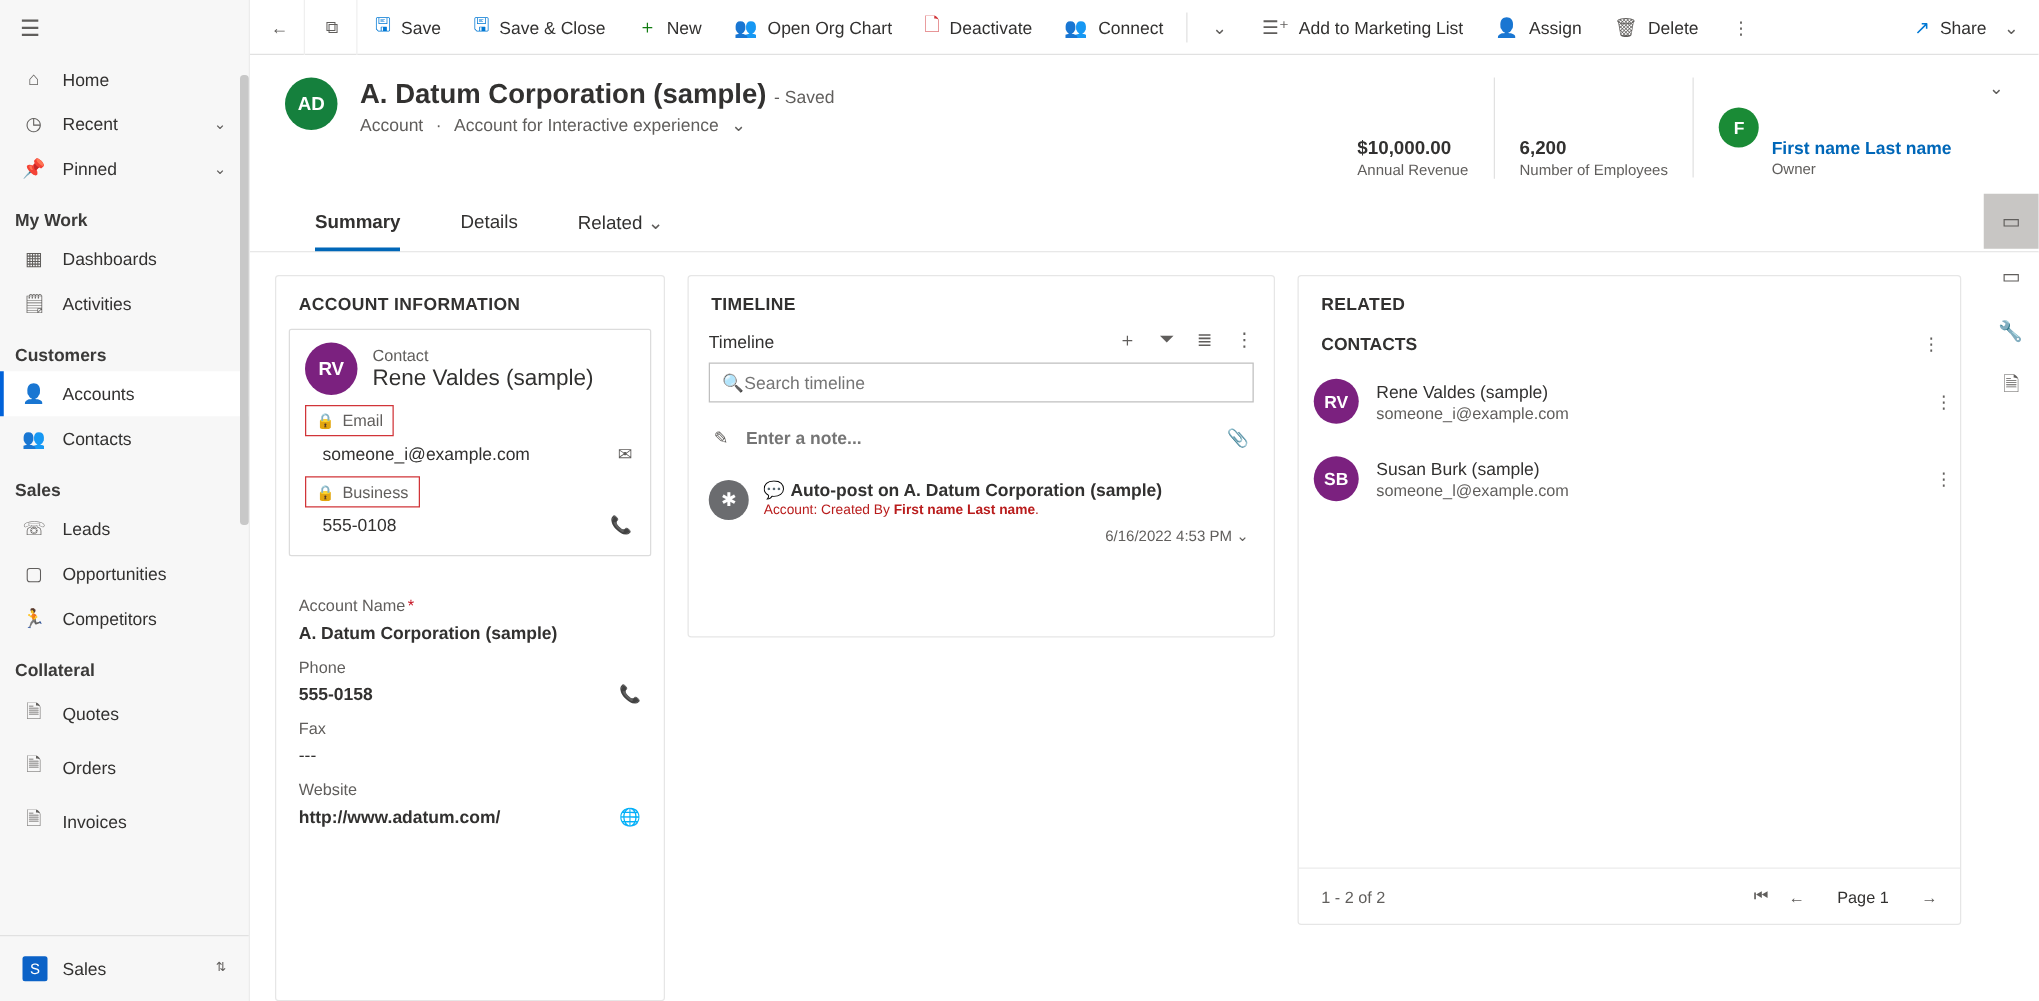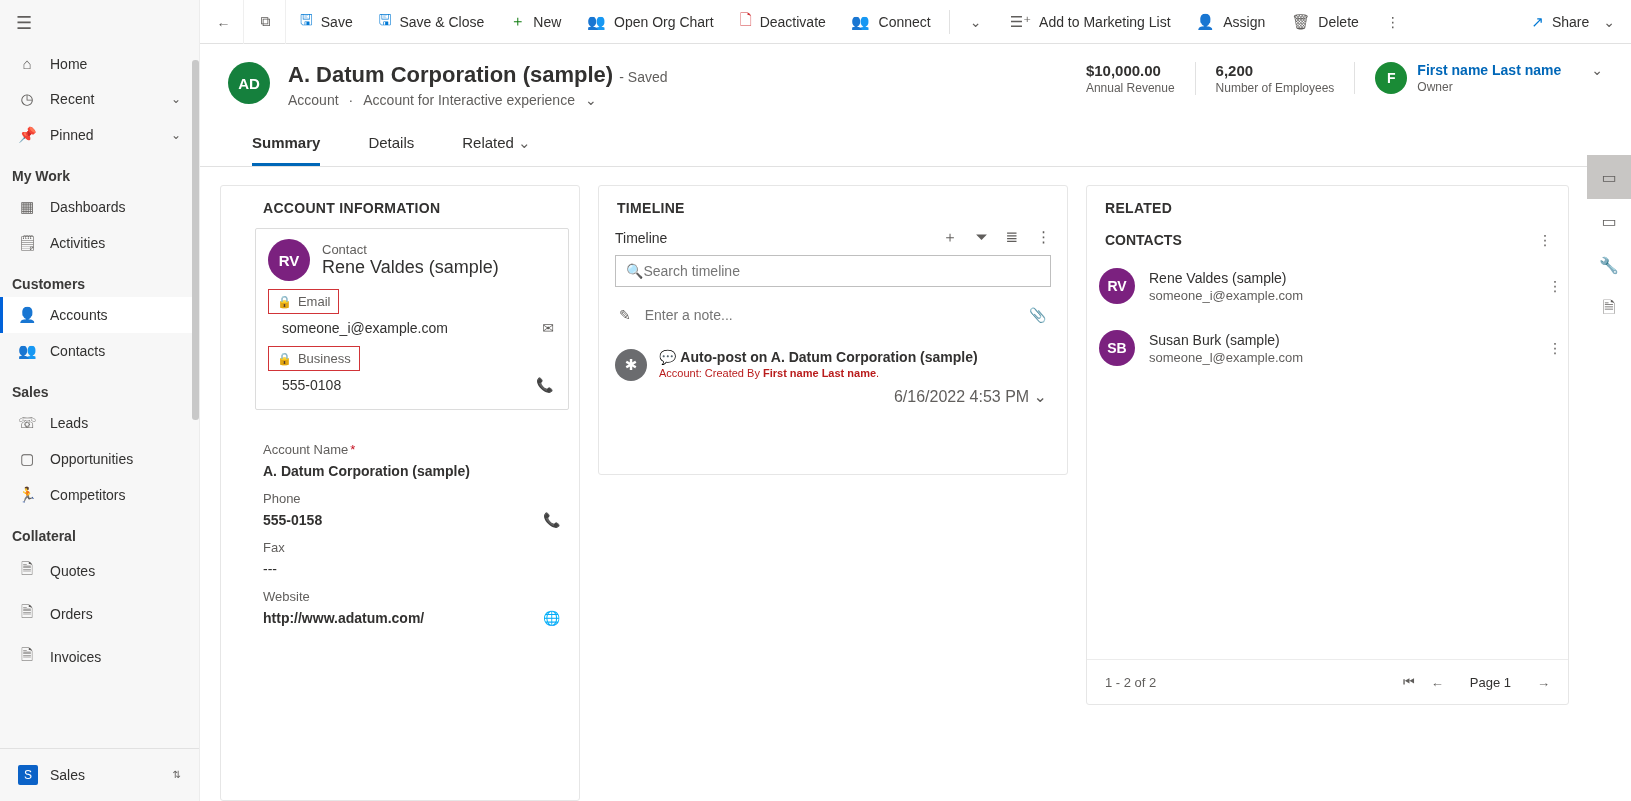--- a/index.html
+++ b/index.html
@@ -73,40 +73,40 @@
   display:flex; align-items:center; justify-content:center; font-weight:600; font-size:14px;
   flex-shrink:0;
 }
 .avatar-green { width:32px;height:32px;border-radius:50%; background:#1a8b36; color:#fff; display:flex;align-items:center;justify-content:center;font-weight:600;font-size:14px;}
 .recordtitle { font-size:22px; font-weight:600; }
 .recordtitle .saved { color:#605e5c; font-size:14px; font-weight:400; }
 .recordsub { color:#605e5c; font-size:14px; display:flex; gap:10px; align-items:center; margin-top:4px;}
 .headstats { margin-left:auto; display:flex; gap:0; align-items:flex-start; }
 .stat { padding: 0 20px; border-left:1px solid #e1e1e1; }
 .stat:first-child{border-left:none}
-.stat .v { font-weight:600; font-size:15px; }
+.stat .v { font-weight:600; font-size:15px;margin-top:48px; }
 .stat .l { color:#605e5c; font-size:12px; margin-top:2px; }
 .stat.owner .v { color:#0067b8; font-size:14px; font-weight:600; }
 .stat.owner { display:flex; gap:10px; align-items:center;}
 .headchev { color:#605e5c; padding-left:10px; font-size:14px; }
 
 
 .tabs { display:flex; gap:24px; padding: 0 28px; border-bottom:1px solid #e1e1e1; margin-top:10px; }
 .tab { padding: 10px 0 12px 0; color:#323130; cursor:pointer; font-size:15px;margin-left:24px; }
 .tab.active { border-bottom:3px solid #0067b8; font-weight:600; }
 
 
 .content { flex:1; display:flex; gap:18px; padding:18px 18px 0 20px; background:#fff; overflow:hidden; }
 .card {
   border:1px solid #e6e6e6; border-radius:3px;
   background:#fff;
   display:flex; flex-direction:column;
 }
 .card-head { padding:14px 18px 12px 18px; font-size:14px; letter-spacing:.3px; font-weight:600; color:#323130; }
-.col-left { width:360px; display:flex; flex-direction:column;padding-left:24px; }
+.col-left { width:312px; display:flex; flex-direction:column; }
 .col-mid  { width:470px; }
 .col-right{ flex:1; position:relative; }
 
 
 .contactcard { border:1px solid #dcdcdc; border-radius:2px; margin:0 10px 14px 10px; padding:10px 12px 14px 12px; }
 .contactcard .topline{ display:flex; gap:12px; align-items:center; }
 .contactcard .initials{ width:42px;height:42px;border-radius:50%;background:#7b217f;color:#fff;display:flex;align-items:center;justify-content:center;font-weight:600;font-size:15px;}
 .fieldlabel { font-size:13px; color:#605e5c; }
 .fieldvalue { font-size:18px; font-weight:400; }
 .redbox { display:inline-flex; align-items:center; gap:6px; border:1px solid #d13438; padding:4px 8px; margin-top:8px; }
@@ -121,27 +121,27 @@
 .fieldblock .val.light{font-weight:400}
 .req:after{content:"*"; color:#c50f1f; margin-left:2px;}
 
 
 .timeline-toolbar { display:flex; align-items:center; padding: 0 16px; }
 .timeline-toolbar .t { font-weight:400; font-size:14px; }
 .timeline-toolbar .icons{ margin-left:auto; display:flex; gap:18px; color:#605e5c; font-size:15px; }
 .timeline-search{ margin:8px 16px 6px 16px; border:1px solid #bfbfbf; height:32px; display:flex; align-items:center; padding:0 10px; color:#605e5c; }
 .timeline-search input{ border:none; outline:none; flex:1; font-size:14px; background:transparent; }
 .timeline-note{ margin:4px 16px 10px 16px; height:36px; display:flex; align-items:center; gap:14px; color:#605e5c; padding:0 4px;}
-.timeline-note input{border:none;outline:none;flex:1;font-size:14px;color:#000000;background:transparent;}
+.timeline-note input{border:none;outline:none;flex:1;font-size:14px;color:#000000;background:transparent;font-weight:bold;}
 .clip{ margin-left:auto; }
 .timeline-item{ margin:6px 16px; display:flex; gap:12px; }
 .timeline-item .circ{ width:32px;height:32px;border-radius:50%;background:#6b6c6f;color:#fff;display:flex;align-items:center;justify-content:center;font-size:15px;}
 .timeline-item .msg-title{ font-weight:600; font-size:14px; }
 .timeline-item .msg-sub{ font-size:11px; color:#b91c1c; margin-top:2px;}
-.timeline-item .msg-ts{ text-align:right; color:#605e5c; font-size:16px; margin-top:8px; margin-right:4px; }
+.timeline-item .msg-ts{ text-align:right; color:#605e5c; font-size:12px; margin-top:8px; margin-right:4px; }
 
 
 .related-head{ display:flex; align-items:center; padding: 4px 16px 10px 4px;}
 .related-head .lbl{ font-weight:600; font-size:14px;}
 .related-head .more{ margin-left:auto; color:#605e5c; font-size:14px;}
 .contactitem{ display:flex; gap:14px; align-items:center; padding:10px 0 16px 12px; }
 .ci .name{ font-size:14px;}
 .ci .mail{ font-size:13px; color:#605e5c; margin-top:2px;}
 .ci .more{ margin-left:auto; margin-right:6px; color:#605e5c;}
 .related-footer{

